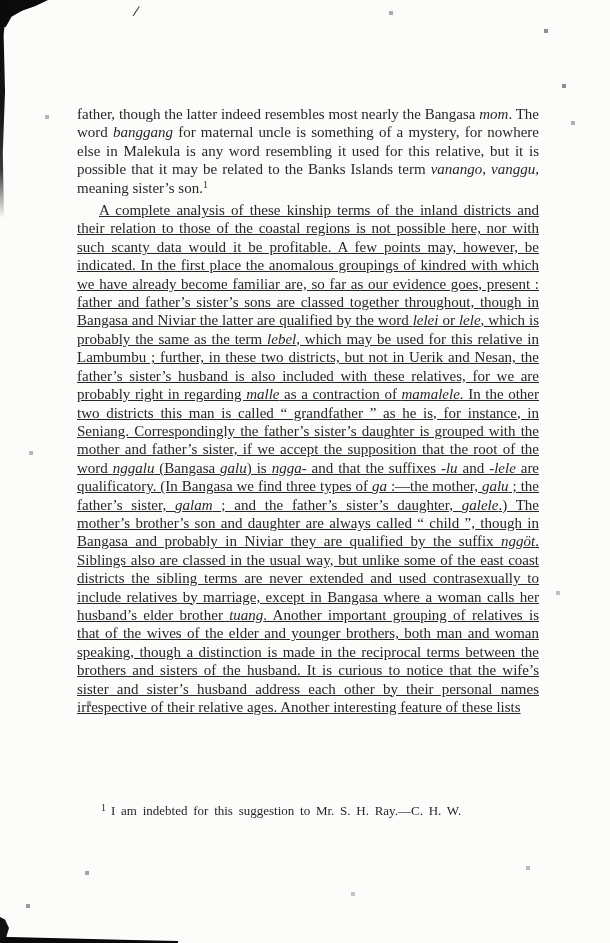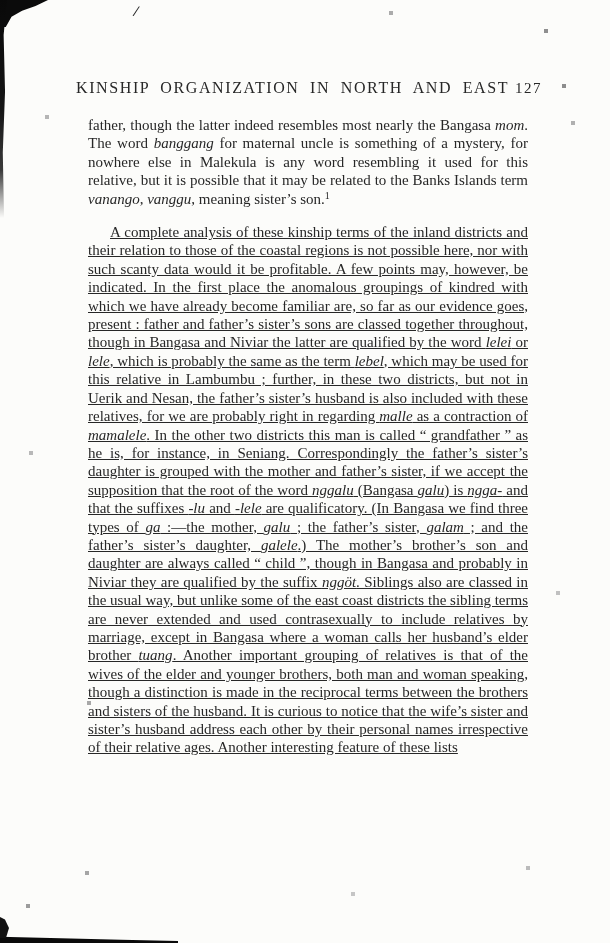--- a/index.html
+++ b/index.html
@@ -33,21 +33,21 @@
   }
   .text-body {
     position: absolute;
     left: 73px;
     top: 101px;
     width: 470px;
     font-size: 15px;
     line-height: 18.4px;
     text-align: justify;
   }
-  .para { margin: 15px; }
+  .para { margin: 4px; }
   .para.indent { text-indent: 22px; text-decoration: underline; }
   .it { font-style: italic; }
   sup {
     font-size: 10px;
     line-height: 0;
     vertical-align: baseline;
     position: relative;
     top: -5px;
   }
   .footnote {
@@ -115,24 +115,23 @@
 
 <div class="scan">
 
   <div class="corner-blob"></div>
   <div class="edge-line"></div>
   <span class="stray-mark">/</span>
   <div class="bottom-wedge"></div>
   <div class="bottom-left-blob"></div>
   <div class="ink-specks"></div>
 
-  <div class="page-header">
-    <span>KINSHIP ORGANIZATION IN NORTH AND EAST</span>
-    <span class="page-number">127</span>
-  </div>
 
   <div class="text-body">
       <p class="para"><span>father, though the latter indeed resembles most nearly the Bangasa </span><span class="it">mom</span><span>. The word </span><span class="it">banggang</span><span> for maternal uncle is something of a mystery, for nowhere else in Malekula is any word resembling it used for this relative, but it is possible that it may be related to the Banks Islands term </span><span class="it">vanango</span><span>, </span><span class="it">vanggu</span><span>, meaning sister’s son.</span><sup>1</sup></p>
       <p class="para indent"><span>A complete analysis of these kinship terms of the inland districts and their relation to those of the coastal regions is not possible here, nor with such scanty data would it be profitable. A few points may, however, be indicated. In the first place the anomalous groupings of kindred with which we have already become familiar are, so far as our evidence goes, present : father and father’s sister’s sons are classed together throughout, though in Bangasa and Niviar the latter are qualified by the word </span><span class="it">lelei</span><span> or </span><span class="it">lele</span><span>, which is probably the same as the term </span><span class="it">lebel</span><span>, which may be used for this relative in Lambumbu ; further, in these two districts, but not in Uerik and Nesan, the father’s sister’s husband is also included with these relatives, for we are probably right in regarding </span><span class="it">malle</span><span> as a contraction of </span><span class="it">mamalele</span><span>. In the other two districts this man is called “ grandfather ” as he is, for instance, in Seniang. Correspondingly the father’s sister’s daughter is grouped with the mother and father’s sister, if we accept the supposition that the root of the word </span><span class="it">nggalu</span><span> (Bangasa </span><span class="it">galu</span><span>) is </span><span class="it">ngga-</span><span> and that the suffixes </span><span class="it">-lu</span><span> and </span><span class="it">-lele</span><span> are qualificatory. (In Bangasa we find three types of </span><span class="it">ga</span><span> :—the mother, </span><span class="it">galu</span><span> ; the father’s sister, </span><span class="it">galam</span><span> ; and the father’s sister’s daughter, </span><span class="it">galele</span><span>.) The mother’s brother’s son and daughter are always called “ child ”, though in Bangasa and probably in Niviar they are qualified by the suffix </span><span class="it">nggöt</span><span>. Siblings also are classed in the usual way, but unlike some of the east coast districts the sibling terms are never extended and used contrasexually to include relatives by marriage, except in Bangasa where a woman calls her husband’s elder brother </span><span class="it">tuang</span><span>. Another important grouping of relatives is that of the wives of the elder and younger brothers, both man and woman speaking, though a distinction is made in the reciprocal terms between the brothers and sisters of the husband. It is curious to notice that the wife’s sister and sister’s husband address each other by their personal names irrespective of their relative ages. Another interesting feature of these lists</span></p>
     </div>
 
+  <p class="footnote">
+    <sup>1</sup><span>I am indebted for this suggestion to Mr. S. H. Ray.—C. H. W.</span>
+  </p>
 
 </div>
 
 </body></html>

